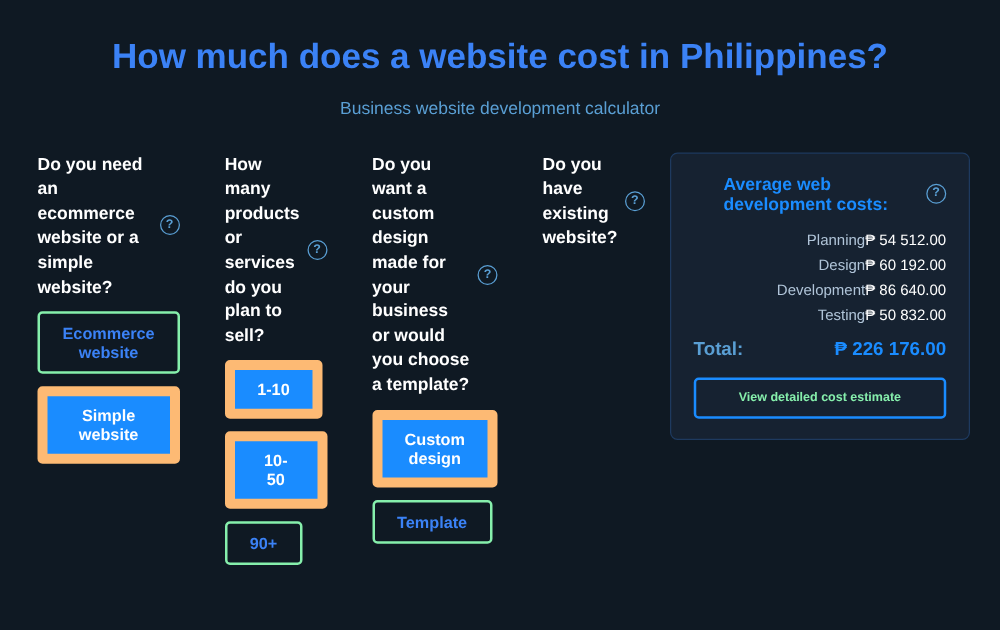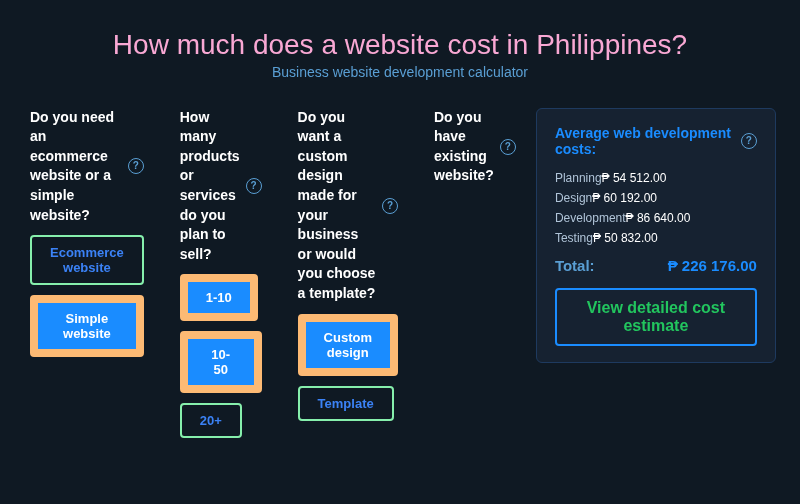--- a/index.html
+++ b/index.html
@@ -9,29 +9,29 @@
       color: #ffffff;
       width: 800px;
       min-height: 504px;
       overflow: hidden;
     }
     .header {
       text-align: center;
       padding: 28px 40px 10px;
     }
     .header h1 {
-      color: #f9a8d4;
+      color: #3b82f6;
       font-size: 28px;
-      font-weight: 400;
+      font-weight: 700;
       line-height: 1.2;
     }
     .header p {
       color: #5a9fd4;
       font-size: 14px;
-      margin-top: 2px;
+      margin-top: 16px;
     }
     .main-content {
       display: flex;
       gap: 20px;
       padding: 18px 30px 20px;
     }
     .left-panel {
       flex: 1;
       display: flex;
       flex-direction: row;
@@ -105,24 +105,25 @@
       padding: 16px 18px;
     }
     .cost-card-title {
       font-size: 14px;
       color: #1a8cff;
       font-weight: 600;
       margin-bottom: 14px;
       display: flex;
       align-items: center;
       gap: 6px;
+      margin-left: 24px;
     }
     .cost-row {
       display: flex;
-      justify-content: flex-start;
+      justify-content: flex-end;
       align-items: center;
       margin-bottom: 6px;
     }
     .cost-label {
       font-size: 12px;
       color: #b0c4d8;
     }
     .cost-value {
       font-size: 12px;
       color: #ffffff;
@@ -145,22 +146,22 @@
       font-size: 15px;
       color: #1a8cff;
       font-weight: 700;
     }
     .view-btn {
       width: 100%;
       padding: 9px 10px;
       background: transparent;
       border: 2px solid #1a8cff;
       border-radius: 4px;
-      color: #22c55e;
-      font-size: 16px;
+      color: #86efac;
+      font-size: 10px;
       font-weight: 600;
       cursor: pointer;
       text-align: center;
     }
   </style>
 </head>
 <body>
 
 <div class="header">
   <h1>How much does a website cost in Philippines?</h1>
@@ -184,21 +185,21 @@
     <hr class="divider-line">
 
     <div class="question-block">
       <div class="question-title">
         <span>How many products or services do you plan to sell?</span>
         <span class="help-icon">?</span>
       </div>
       <div class="btn-group">
         <button class="btn active">1-10</button>
         <button class="btn active">10-50</button>
-        <button class="btn outline">20+</button>
+        <button class="btn outline">90+</button>
       </div>
     </div>
 
     <hr class="divider-line">
 
     <div class="question-block">
       <div class="question-title">
         <span>Do you want a custom design made for your business or would you choose a template?</span>
         <span class="help-icon">?</span>
       </div>

